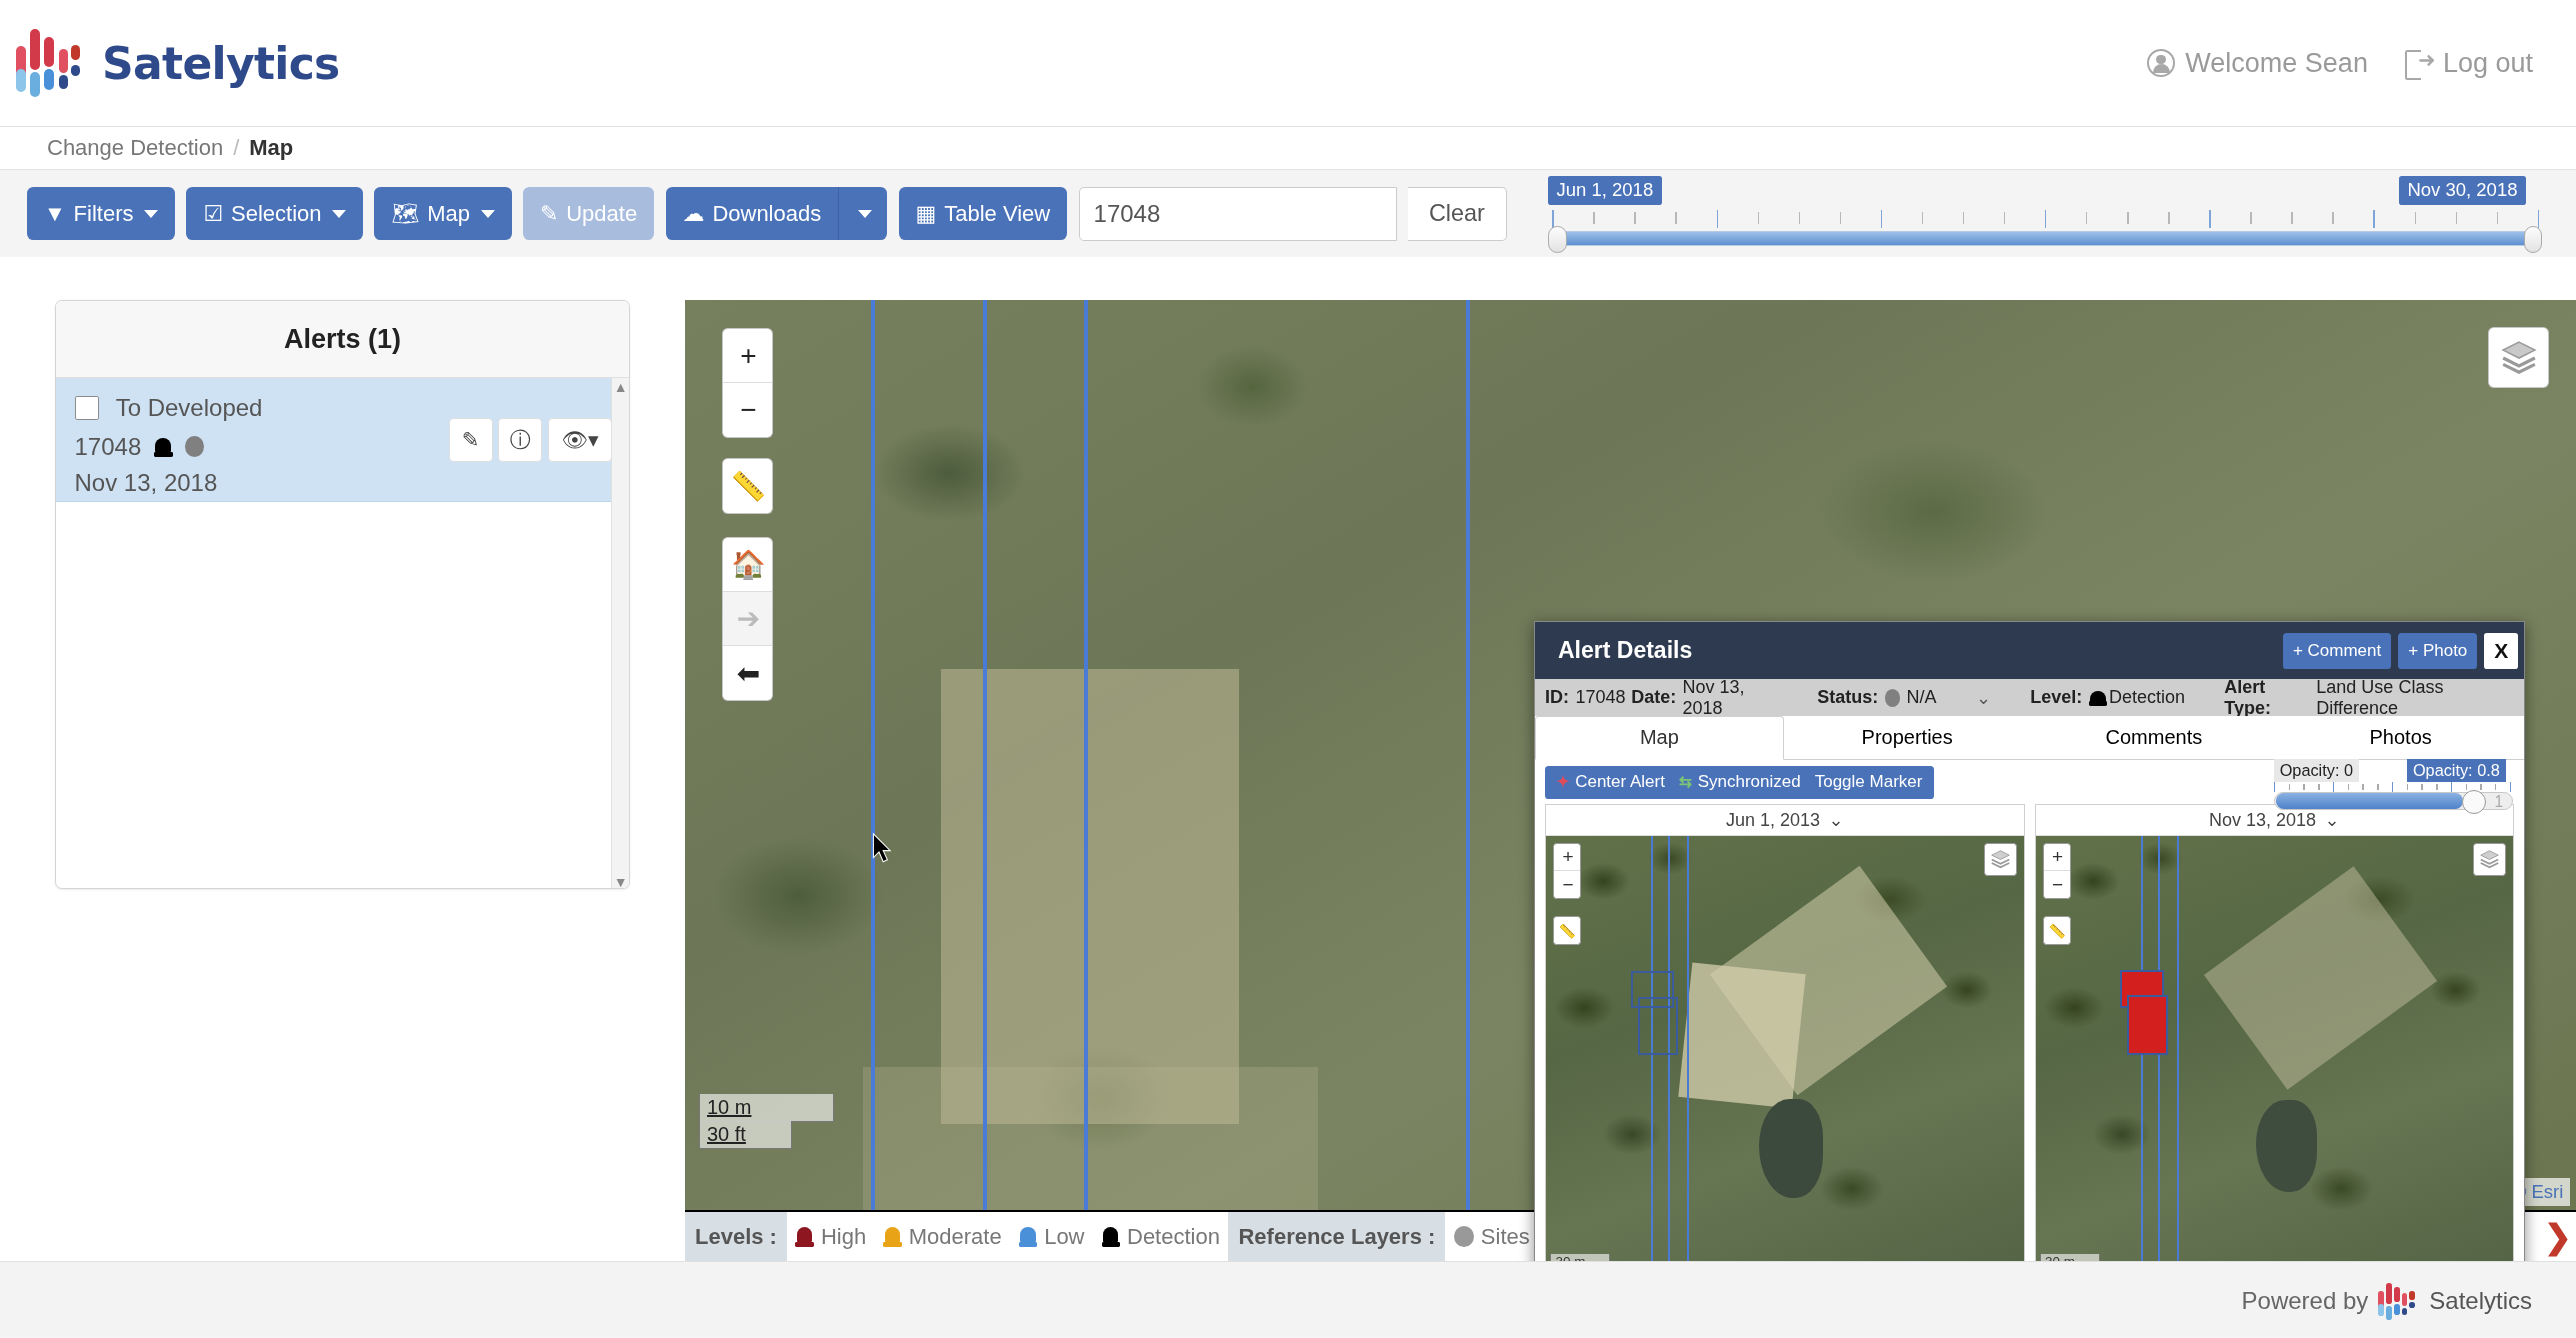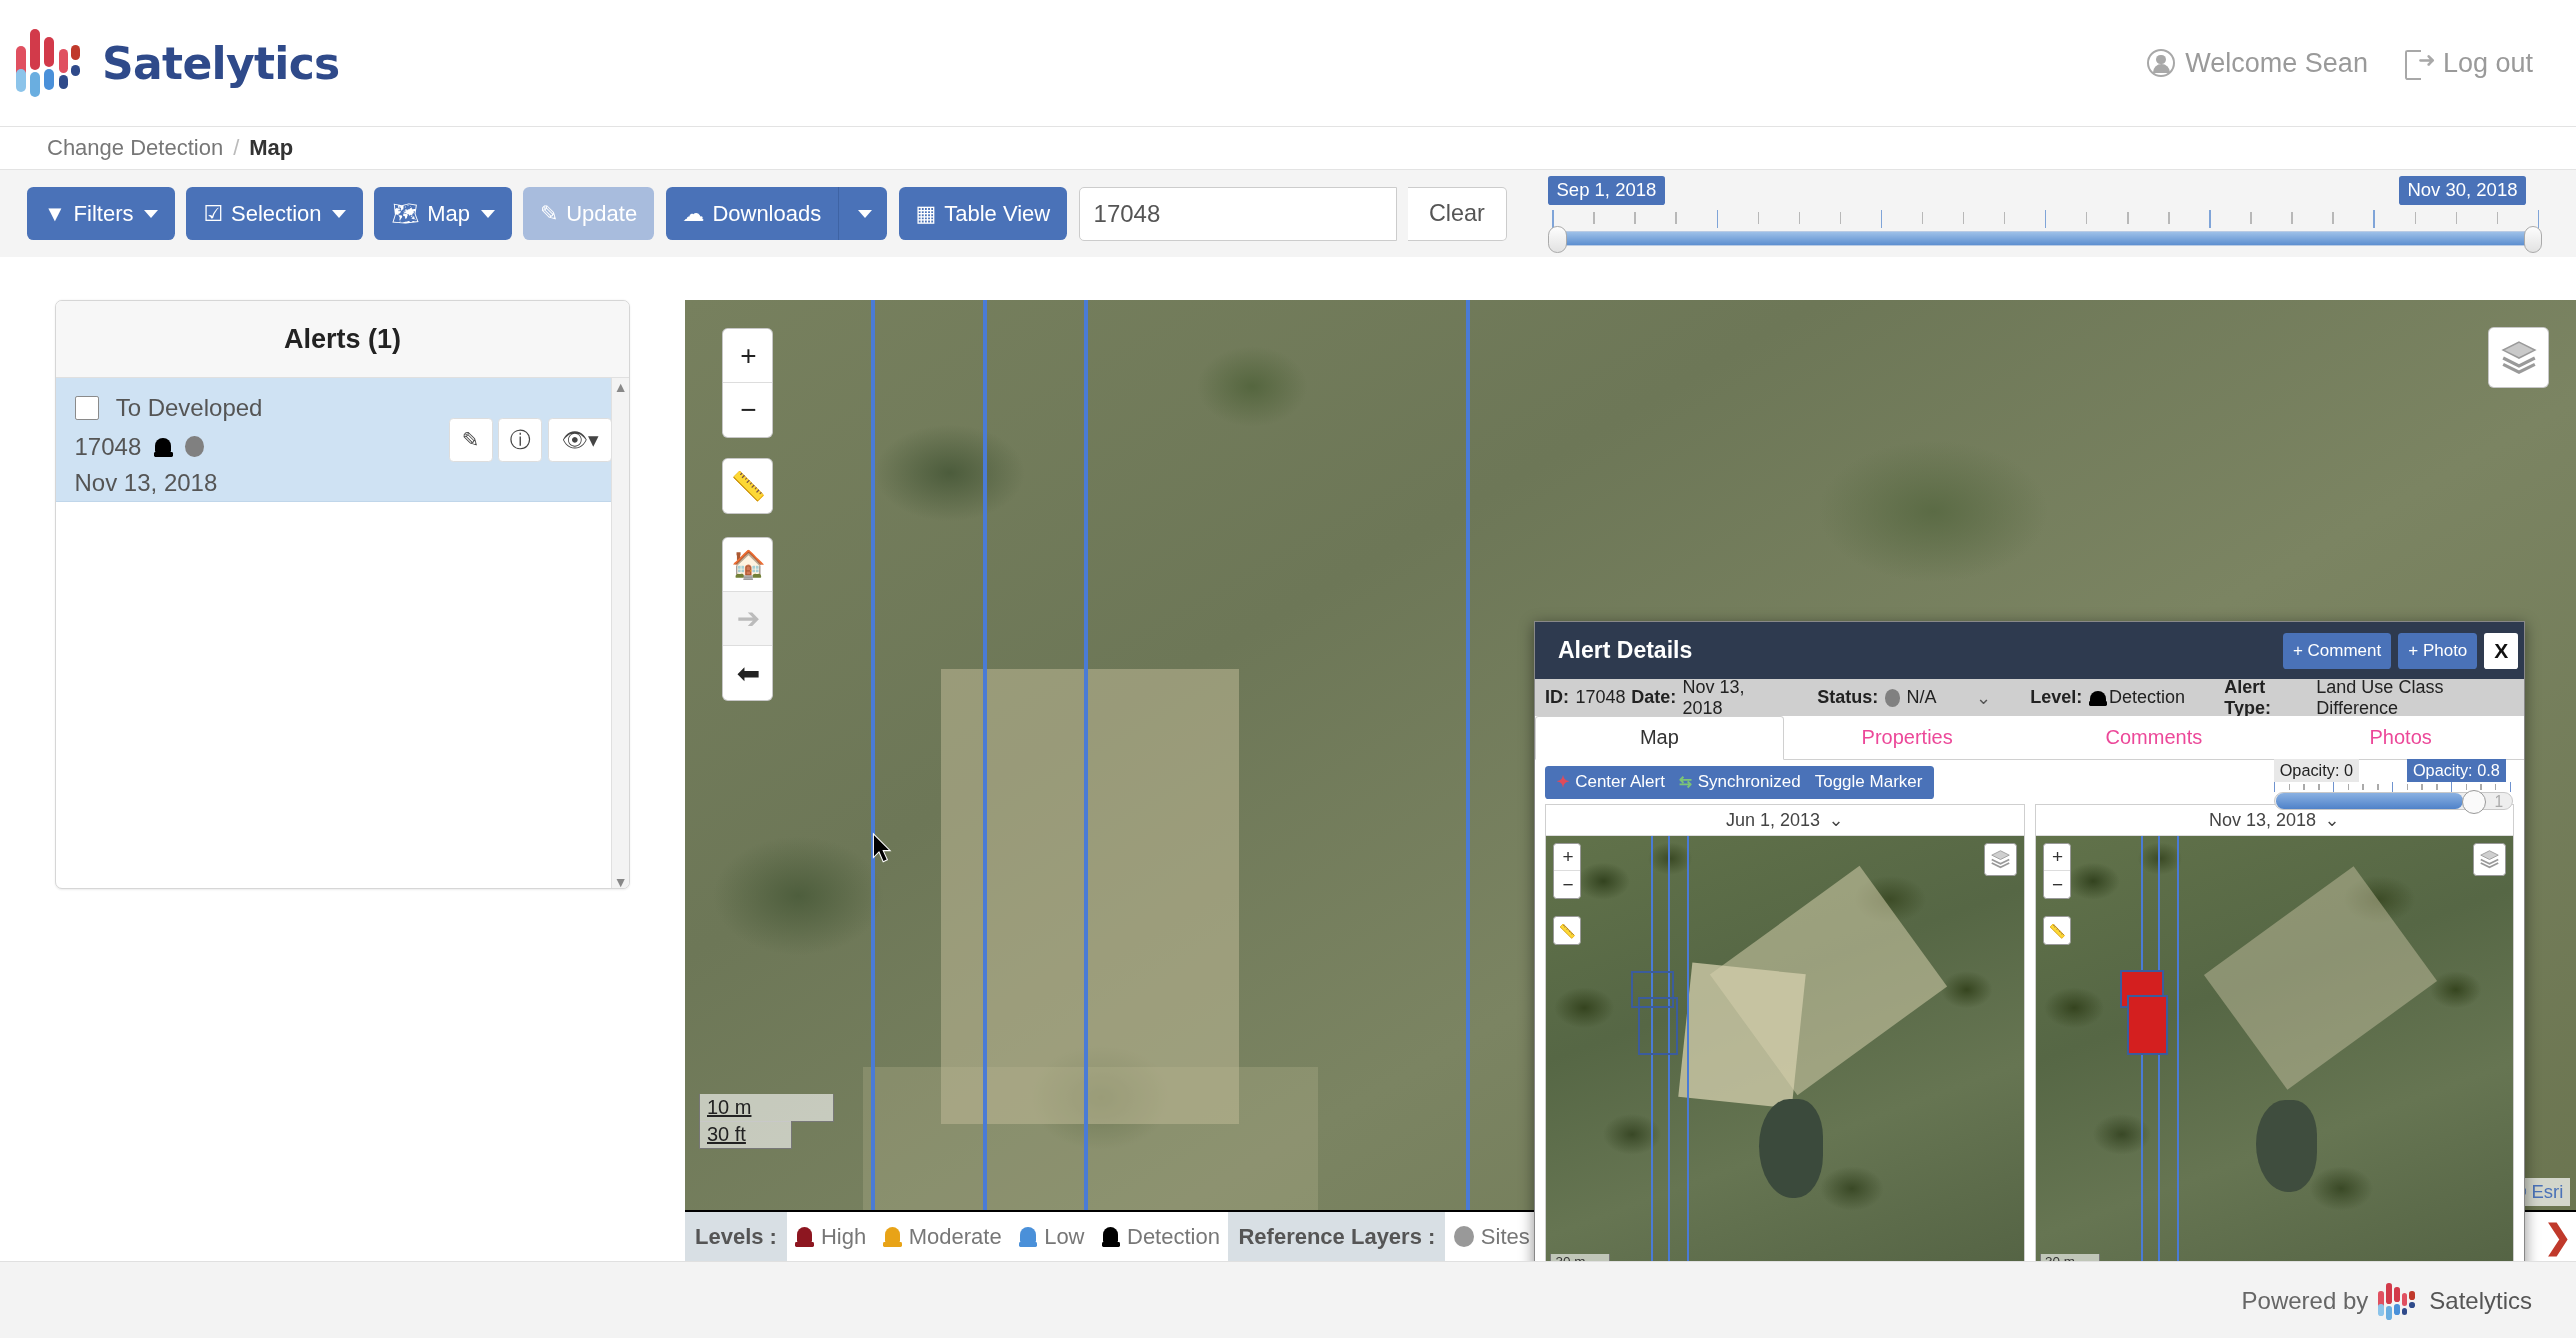--- a/index.html
+++ b/index.html
@@ -195,21 +195,21 @@
   .x-btn { background:#fff; color:#111; border:none; border-radius:2.8px; width:34px;
            height:36px; font-size:21px; font-weight:bold; cursor:pointer; }
   #det-meta { height:37px; background:#cfcfcf; display:flex; align-items:center;
               gap:5.7px; padding:0 10px; font-size:18px; color:#222; }
   #det-meta b { font-weight:bold; }
   #det-meta .seg { display:flex; align-items:center; gap:6.4px; }
   #det-meta .sp { width:30px; }
   .status-dot { width:15.6px;height:18px;background:#808080;border-radius:50%;display:inline-block; }
   #det-tabs { height:44px; display:flex; border-bottom:0.7px solid #d0d0d0; background:#fff; }
   .det-tab { flex:1; display:flex; align-items:center; justify-content:center;
-             font-size:20px; color:#ec4899; cursor:pointer; }
+             font-size:20px; color:#000000; cursor:pointer; }
   .det-tab.active { color:#333; border:0.7px solid #d0d0d0; border-bottom:0.7px solid #fff;
                     margin-bottom:-0.7px; border-radius:3.6px 3.6px 0 0; }
   #det-ctlrow { height:44px; display:flex; align-items:center; padding:0 10px;
                 position:relative; }
   #ctlgroup { background:#4a72b8; border-radius:3.6px; height:33px; display:flex;
               align-items:center; gap:14px; padding:0 11.4px; color:#fff; font-size:17px; }
   #ctlgroup span { display:flex; align-items:center; gap:5.7px; cursor:pointer; }
   .op-wrap { position:absolute; right:8.5px; top:-1.4px; width:250px; height:45px; }
   .op-lab { position:absolute; top:0; font-size:16.3px; padding:2.1px 5.7px; white-space:nowrap; }
   .op-lab.g { background:#e8e8e8; color:#222; left:8.5px; }
@@ -346,21 +346,21 @@
     </button>
   </span>
   <button class="btn">
     <span>▦</span>
     <span>Table View</span>
   </button>
   <input id="searchbox" value="17048" style="">
   <button id="clearbtn">Clear</button>
 
   <div id="slider-area">
-    <span class="sl-label" style="left:0">Sep 1, 2018</span>
+    <span class="sl-label" style="left:0">Jun 1, 2018</span>
     <span class="sl-label" style="right:16px">Nov 30, 2018</span>
     <span class="sl-ticks" id="sl-ticks">
         <i class="major" style="left: 0%;"></i>
         <i style="left: 4.16667%;"></i>
         <i style="left: 8.33333%;"></i>
         <i style="left: 12.5%;"></i>
         <i class="major" style="left: 16.6667%;"></i>
         <i style="left: 20.8333%;"></i>
         <i style="left: 25%;"></i>
         <i style="left: 29.1667%;"></i>

